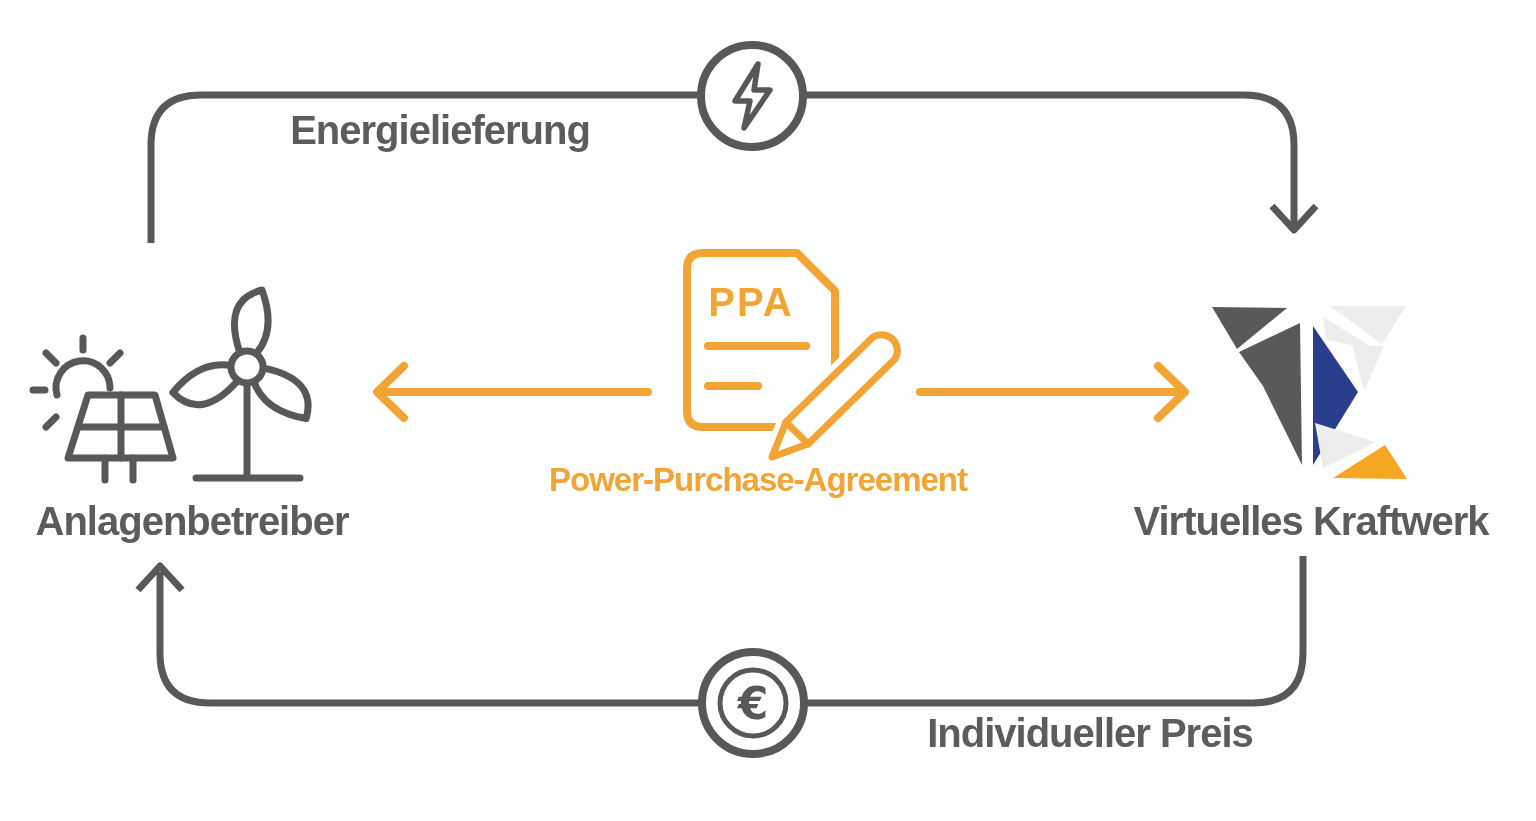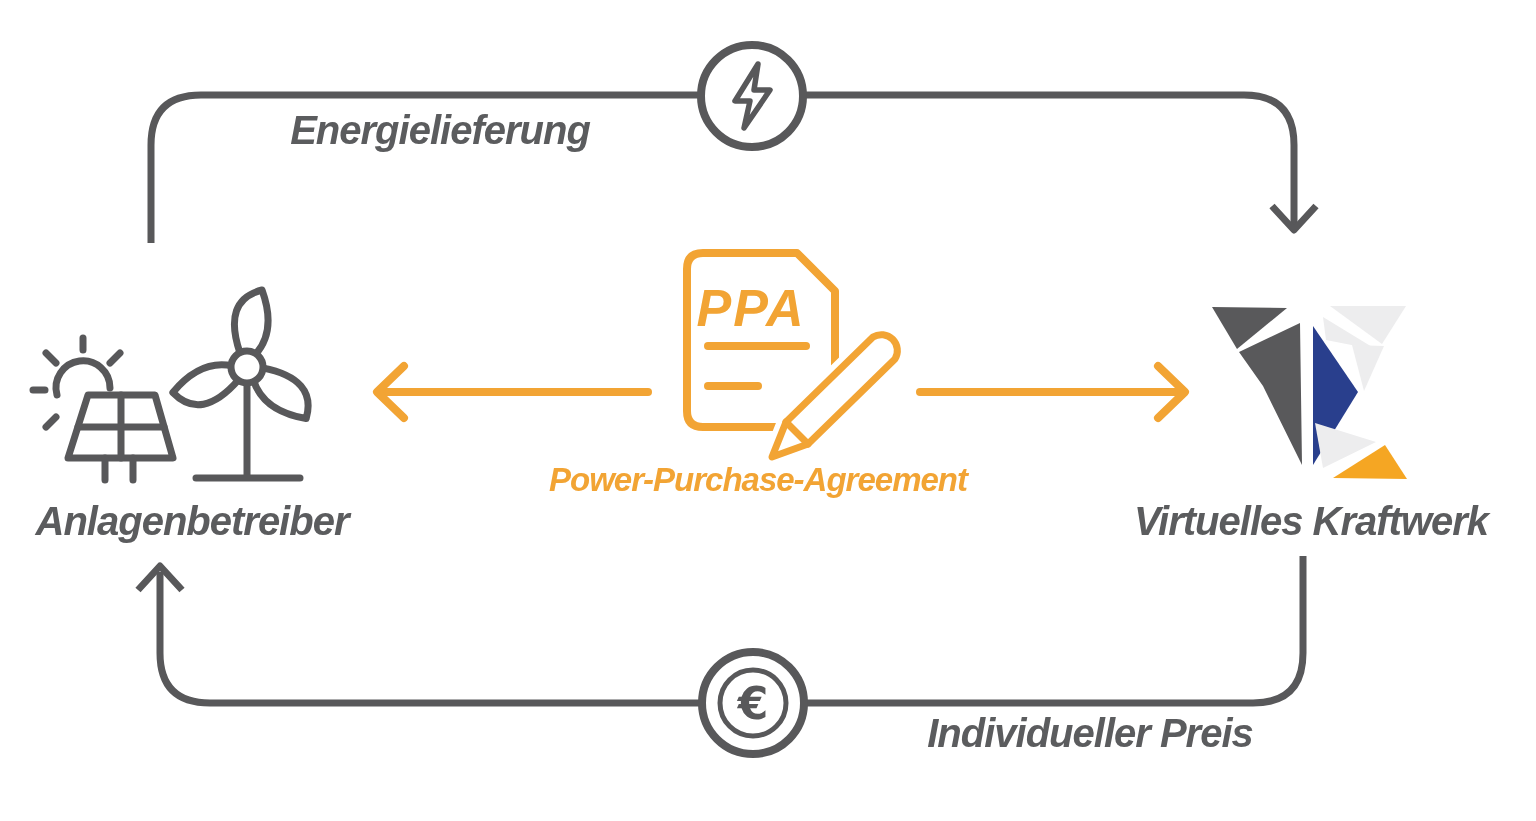--- a/index.html
+++ b/index.html
@@ -14,24 +14,24 @@
   .oln {stroke:var(--accent-orange);stroke-width:8;fill:none;stroke-linecap:round;stroke-linejoin:round;}
   .oln2{stroke:var(--accent-orange);stroke-width:8;fill:none;stroke-linecap:round;stroke-linejoin:round;}
   .halo{stroke:#ffffff;stroke-width:18;fill:#ffffff;stroke-linejoin:round;stroke-linecap:round;}
   .pencil-body{fill:#ffffff;stroke:var(--accent-orange);stroke-width:7;stroke-linejoin:round;stroke-linecap:round;}
   .fill-logo-gray{fill:var(--logo-gray);}
   .fill-logo-blue{fill:var(--logo-blue);}
   .fill-logo-light{fill:var(--logo-light);}
   .fill-logo-orange{fill:var(--logo-orange);}
   .euro-glyph{fill:var(--line-gray);font-family:"DejaVu Sans",sans-serif;font-weight:bold;font-size:44px;}
   .lbl{position:absolute;transform:translateX(-50%);white-space:nowrap;font-weight:bold;
-       letter-spacing:-1px;line-height:1;font-style:italic;}
+       letter-spacing:-1px;line-height:1;}
   .lbl.gray{color:var(--text-gray);font-size:40px;}
   .lbl.orange{color:var(--accent-orange);font-size:33px;}
-  .lbl.ppa{font-size:52px;letter-spacing:2px;}
+  .lbl.ppa{font-size:40px;letter-spacing:2px;}
 </style>
 </head>
 <body>
 
 <div id="stage">
 
   <svg id="artwork" width="1536" height="821" viewBox="0 0 1536 821">
 
     <g>
       <path class="ln" d="M151 243 V145 Q151 95 201 95 H1244 Q1294 95 1294 145 V226"></path>

